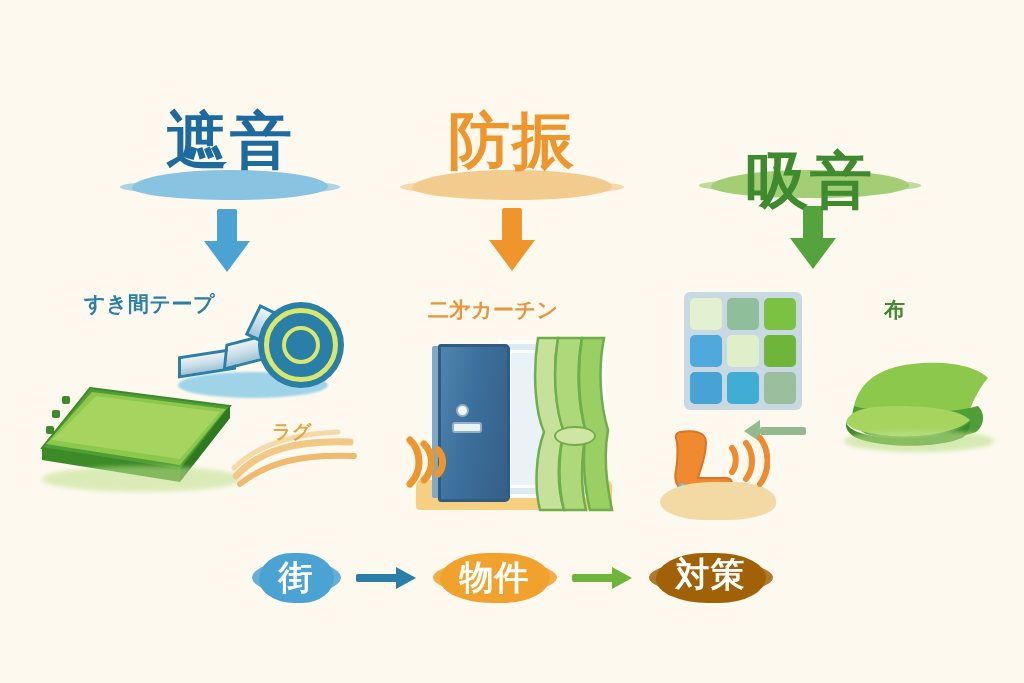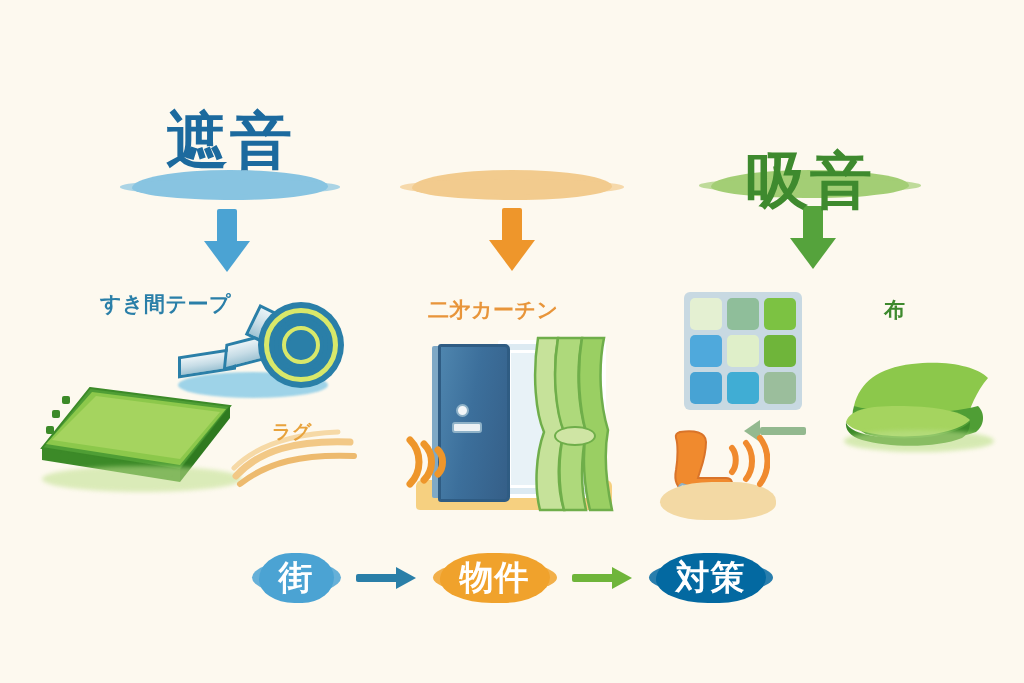--- a/index.html
+++ b/index.html
@@ -146,21 +146,21 @@
 
   <div class="col-head" style="left:100px;top:110px;">
     <span class="brush" style="width:196px;height:30px;top:60px;background:#7FC0E0;"></span>
     <span class="head-word" style="color:#1C6A9E;">遮音</span>
   </div>
   <div class="down-arrow" style="left:204px;top:209px;">
     <div class="shaft" style="background:#4BA3D3;"></div>
     <div class="head" style="border-top:31px solid #4BA3D3;"></div>
   </div>
 
-  <div class="lbl" style="left:100px;top:294px;color:#2A7FA8;">すき間テープ</div>
+  <div class="lbl" style="left:84px;top:294px;color:#2A7FA8;">すき間テープ</div>
 
   <div>
     <div class="tape-shadow" style="left:178px;top:372px;width:150px;height:26px;"></div>
     <div class="tape-strip" style="left:178px;top:352px;width:58px;height:22px;transform:skewY(-9deg);"></div>
     <div class="tape-strip" style="left:224px;top:338px;width:50px;height:26px;transform:skewY(-20deg) rotate(6deg);"></div>
     <div class="tape-strip" style="left:250px;top:312px;width:44px;height:34px;transform:rotate(26deg);"></div>
     <div class="tape-roll" style="left:258px;top:302px;width:86px;height:86px;"></div>
     <div class="ring" style="left:264px;top:308px;width:74px;height:74px;border:5px solid #D8E86A;"></div>
     <div class="ring" style="left:274px;top:318px;width:54px;height:54px;border:4px solid #2A7FA8;"></div>
     <div class="ring" style="left:282px;top:326px;width:38px;height:38px;border:4px solid #D8E86A;"></div>
@@ -193,20 +193,21 @@
     <svg width="130" height="70" viewBox="0 0 130 70">
       <path d="M6,56 C30,30 66,20 120,22" stroke="#F2C886" stroke-width="7" fill="none" stroke-linecap="round"></path>
       <path d="M10,64 C38,42 72,34 124,36" stroke="#EDBA6E" stroke-width="6" fill="none" stroke-linecap="round"></path>
       <path d="M4,48 C26,26 60,14 108,12" stroke="#F6D9A6" stroke-width="5" fill="none" stroke-linecap="round"></path>
     </svg>
   </div>
   <div class="lbl sm" style="left:272px;top:422px;color:#E8A33C;">ラグ</div>
 
   <div class="col-head" style="left:382px;top:110px;">
     <span class="brush" style="width:200px;height:30px;top:60px;background:#F2C886;"></span>
+    <span class="head-word" style="color:#EE962B;">防振</span>
   </div>
   <div class="down-arrow" style="left:489px;top:208px;">
     <div class="shaft" style="background:#EE962B;"></div>
     <div class="head" style="border-top:31px solid #EE962B;"></div>
   </div>
 
   <div class="lbl" style="left:428px;top:300px;color:#E8953A;">二㐧カーチン</div>
 
   <div style="position:absolute;left:404px;top:332px;">
     <div class="door-floor" style="left:12px;top:148px;width:196px;height:30px;"></div>
@@ -290,16 +291,16 @@
     <span class="chip" style="background:#4BA3D3;">街</span>
     <span class="flow-arrow">
       <span class="fshaft" style="background:#2A7FA8;"></span>
       <span class="fhead" style="border-left:20px solid #2A7FA8;"></span>
     </span>
     <span class="chip" style="background:#F0A22C;">物件</span>
     <span class="flow-arrow">
       <span class="fshaft" style="background:#6FB53A;"></span>
       <span class="fhead" style="border-left:20px solid #6FB53A;"></span>
     </span>
-    <span class="chip" style="background:#0369a1;">対策</span>
+    <span class="chip" style="background:#a16207;font-family:Liberation Mono, monospace;">対策</span>
   </div>
 
 </div>
 
 </body></html>

